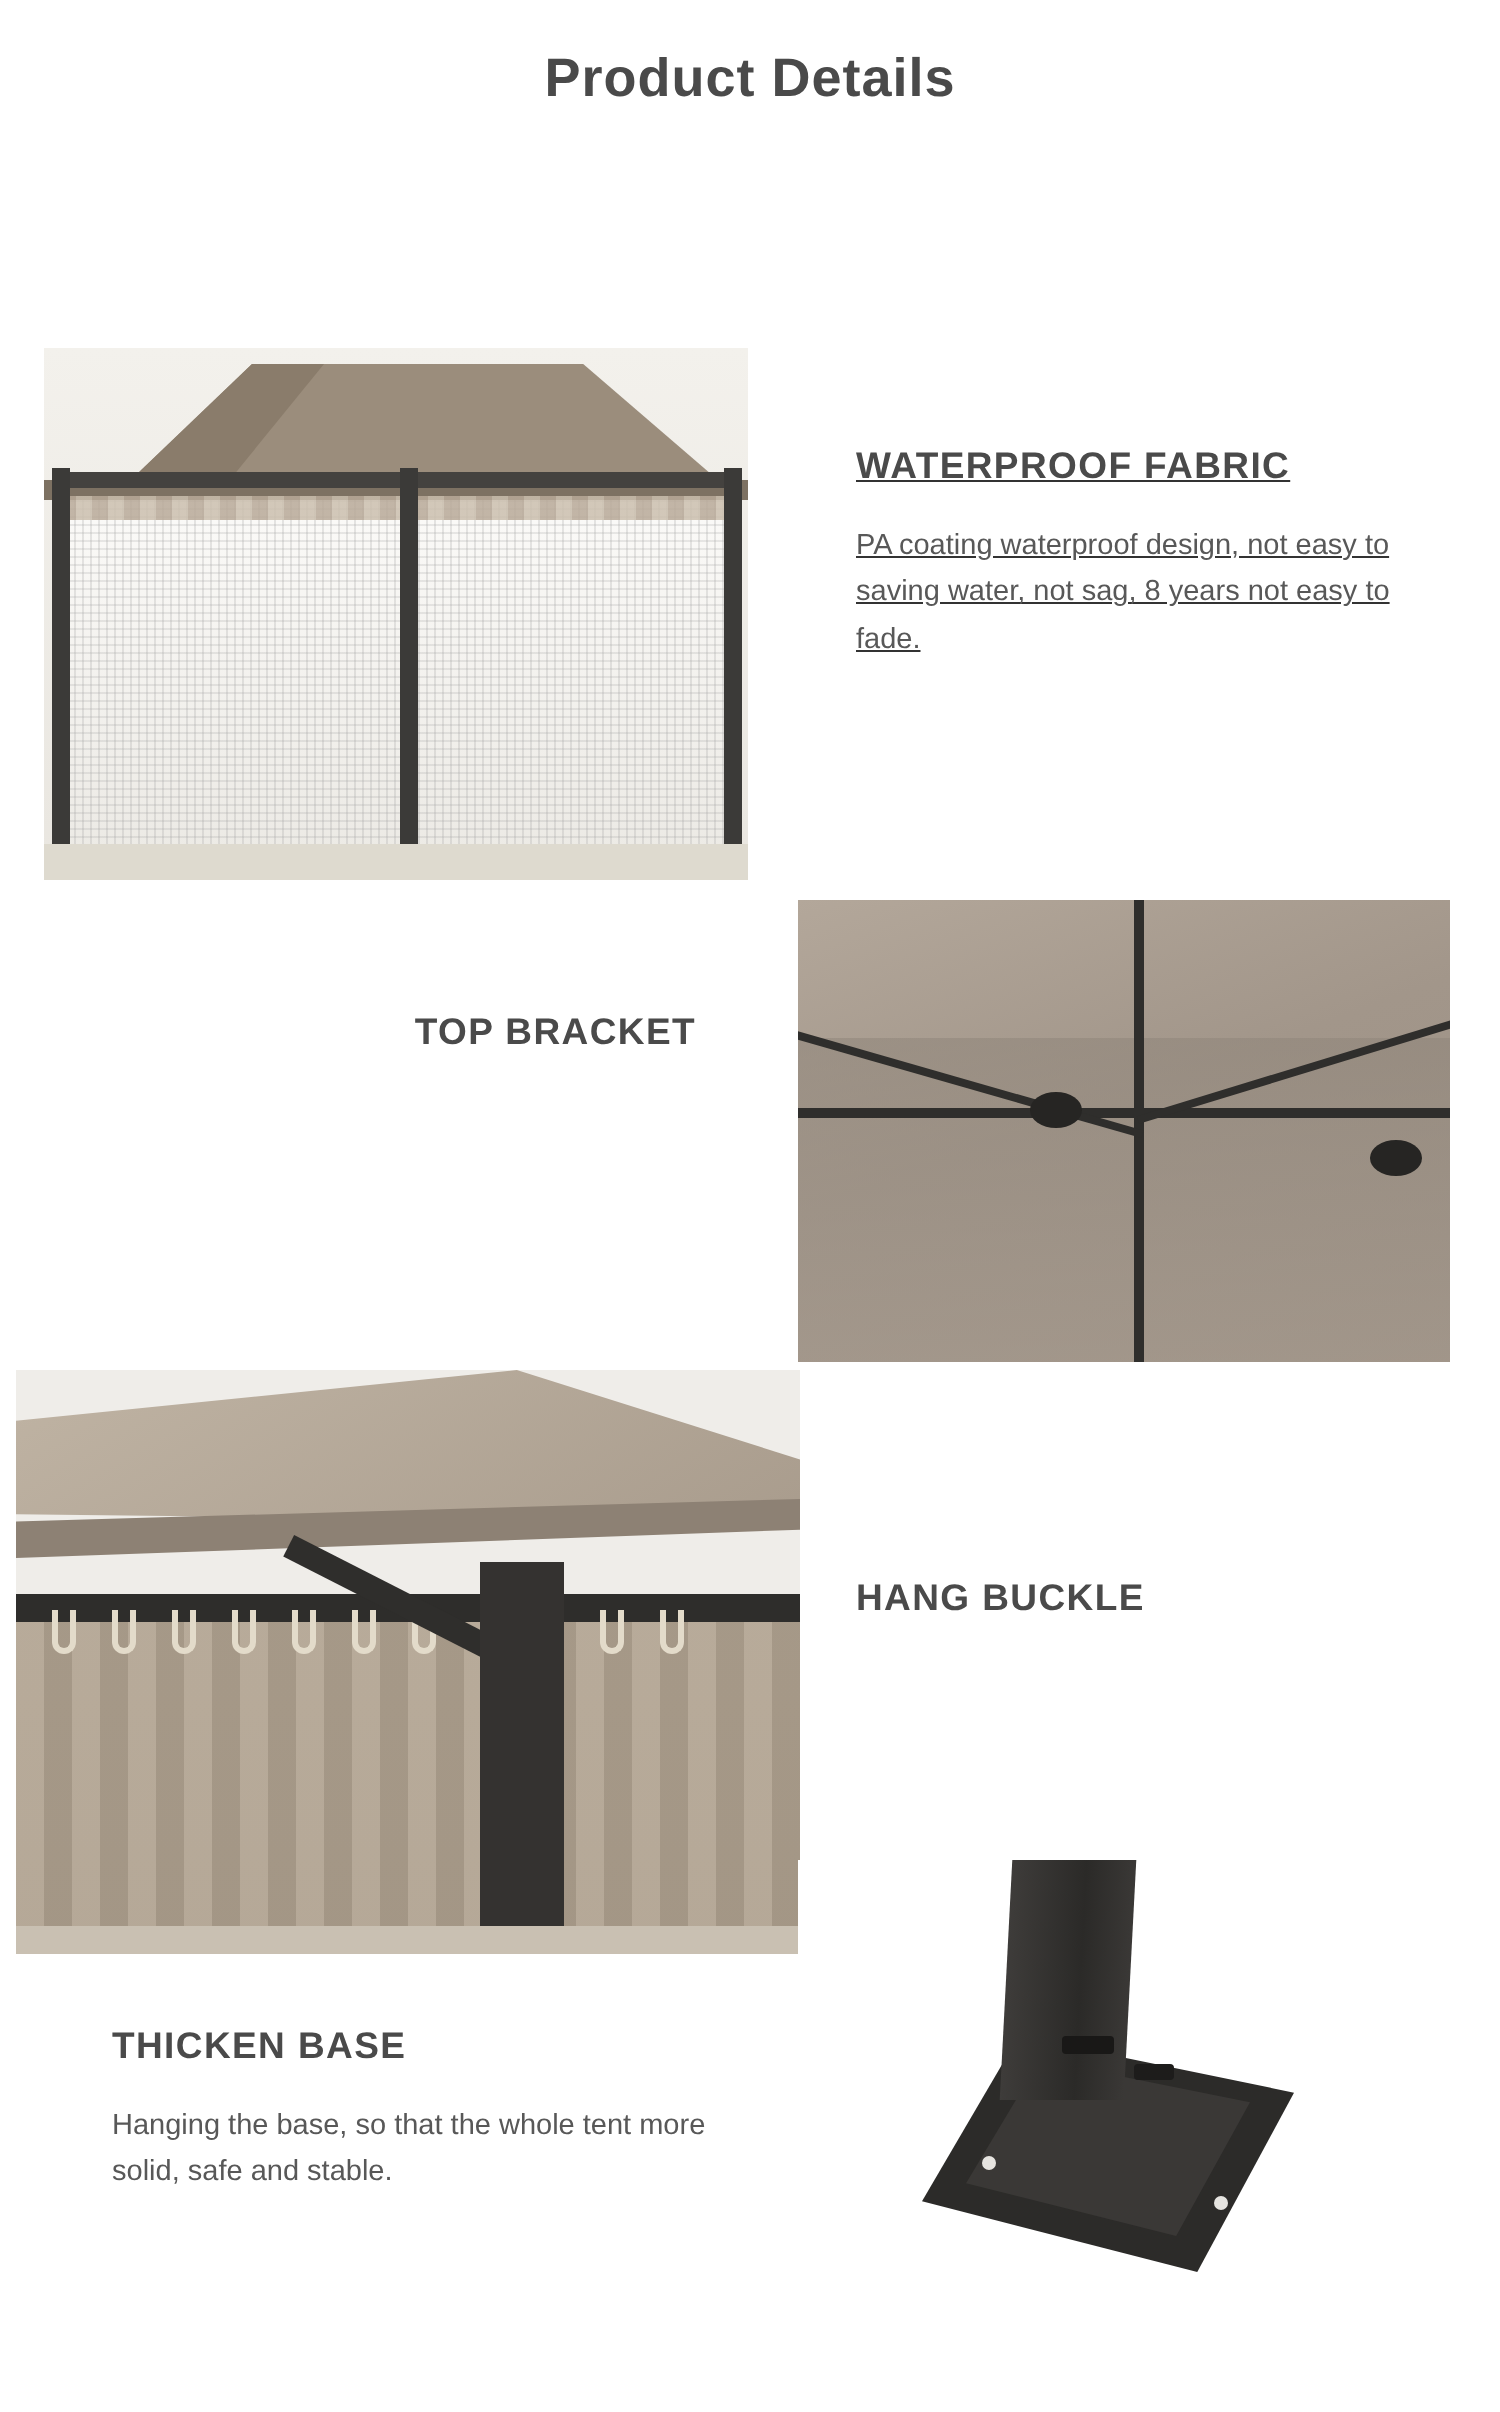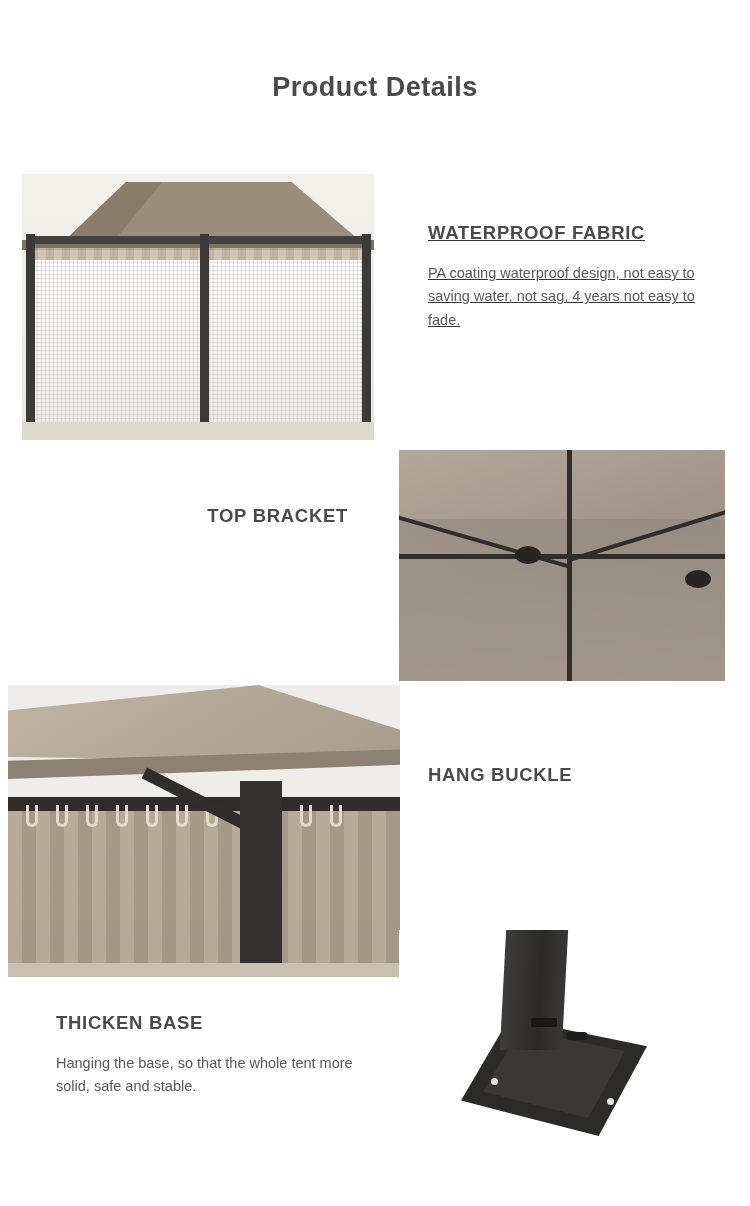--- a/index.html
+++ b/index.html
@@ -13,21 +13,21 @@
     overflow: hidden;
     position: relative;
   }
 
   .page-title {
     text-align: center;
     font-size: 27px;
     font-weight: bold;
     color: #4a4a4a;
     letter-spacing: 0.5px;
-    padding-top: 72px;
+    padding-top: 24px;
     margin: 0;
   }
 
   
   .block {
     position: absolute;
   }
   .feature-title {
     font-size: 18.5px;
     font-weight: bold;
@@ -208,21 +208,21 @@
     border-radius: 2px;
   }
   #photo-thicken-base .tab2 {
     position: absolute; left: 168px; top: 102px; width: 20px; height: 8px; background: #1d1c1b;
     border-radius: 2px;
   }
 
   
   #block-waterproof { left: 428px; top: 222px; width: 292px; text-decoration: underline; }
   #block-top-bracket { left: 48px; top: 505px; width: 300px; text-align: right; }
-  #block-hang-buckle { left: 428px; top: 764px; width: 292px; }
+  #block-hang-buckle { left: 428px; top: 788px; width: 292px; }
   #block-thicken-base { left: 56px; top: 1012px; width: 310px; }
 </style>
 </head>
 <body>
 
 <h1 class="page-title">Product Details</h1>
 
 <div class="photo" id="photo-gazebo-mesh">
   <div class="sky"></div>
   <div class="roof"></div>
@@ -232,21 +232,21 @@
   <div class="valance"></div>
   <div class="beam"></div>
   <div class="post p1"></div>
   <div class="post p2"></div>
   <div class="post p3"></div>
   <div class="ground"></div>
 </div>
 
 <div class="block" id="block-waterproof">
   <h2 class="feature-title">WATERPROOF FABRIC</h2>
-  <p class="feature-desc">PA coating waterproof design, not easy to saving water, not sag, 4 years not easy to fade.</p>
+  <p class="feature-desc">PA coating waterproof design, not easy to saving water, not sag, 8 years not easy to fade.</p>
 </div>
 
 <div class="block" id="block-top-bracket">
   <h2 class="feature-title">TOP BRACKET</h2>
 </div>
 
 <div class="photo" id="photo-top-bracket">
   <div class="canopy"></div>
   <div class="panel-shade"></div>
   <div class="rib r-h"></div>

